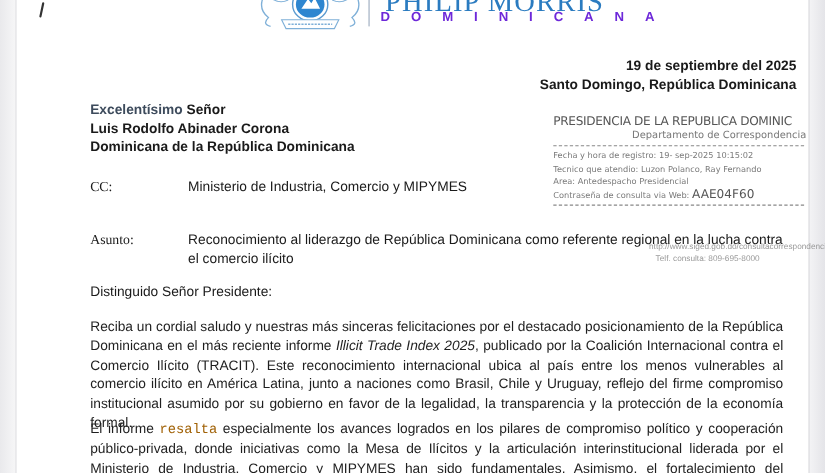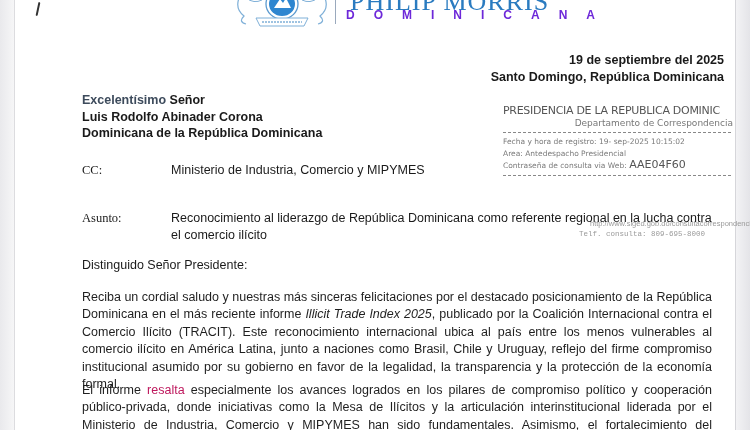--- a/index.html
+++ b/index.html
@@ -50,42 +50,42 @@
       position: absolute; left: 503px; top: 87px; width: 230px;
       color: #6a6a6a; font-family: "DejaVu Sans", sans-serif; margin-top: 17px;
     }
     .stamp-title { font-size: 11px; letter-spacing: -0.3px; white-space: nowrap; color: #555; }
     .stamp-dept { font-size: 9px; text-align: right; color: #777; margin-top: 1px; }
     .stamp-rule { border-top: 1px dashed #888; margin: 4px 0 3px 0; width: 228px; }
     .stamp-line { font-size: 7.5px; line-height: 11.5px; white-space: nowrap; color: #7a7a7a; }
     .stamp-code { font-size: 11px; color: #555; }
     .stamp-rule2 { border-top: 1px dashed #888; margin: 3px 0 1px 0; width: 228px; }
     .stamp-url { font-size: 7.5px; color: #9a9a9a; white-space: nowrap; position: absolute; left: 590px; top: 219px; }
-    .stamp-phone { font-size: 7.5px; color: #9a9a9a; white-space: nowrap; position: absolute; left: 579px; top: 230px; font-family: Liberation Mono, monospace; }
+    .stamp-phone { font-size: 7.5px; color: #9a9a9a; white-space: nowrap; position: absolute; left: 596px; top: 230px; font-family: Liberation Sans, sans-serif; }
     
     .recipient {
       position: absolute; left: 82px; top: 92px;
       font-weight: bold; font-size: 12.5px; line-height: 16.5px;
     }
     .recipient .salute-a { color: #3d4b5c; font-weight: bold; }
     
     .row { position: absolute; left: 82px; font-size: 12.5px; line-height: 16.5px; }
     .row .label { position: absolute; left: 0; top: 0; width: 80px; font-family: Liberation Serif, serif; }
     .row .value { position: absolute; left: 89px; top: 0; white-space: nowrap; }
     .cc { top: 162px; }
     .asunto { top: 210px; }
     .greeting { position: absolute; left: 82px; top: 258px; font-size: 12.5px; }
     .para {
       position: absolute; left: 82px; width: 630px; font-size: 12.5px; line-height: 17.4px;
       text-align: justify; color: #1f1f1f;
     }
     .p1 { top: 289px; }
     .p2 { top: 382px; }
     .para em { font-style: italic; }
-    .resalta { color: #be185d; }
+    .resalta { color: #a16207; font-family: Liberation Mono, monospace; }
   </style>
 </head>
 <body>
 
 <div class="left-edge"></div>
 <div class="right-edge"></div>
 <div class="pen-mark"></div>
 
 <div>
   <svg class="logo-crest" viewBox="0 0 100 38">
@@ -109,20 +109,24 @@
   <div>Santo Domingo, República Dominicana</div>
 </div>
 
 <div class="stamp">
   <div class="stamp-title">PRESIDENCIA DE LA REPUBLICA DOMINIC</div>
   <div class="stamp-dept">Departamento de Correspondencia</div>
   <div class="stamp-rule"></div>
   <div class="stamp-line">
     <span>Fecha y hora de registro:</span>
     <span>19- sep-2025 10:15:02</span>
+  </div>
+  <div class="stamp-line">
+    <span>Tecnico que atendio:</span>
+    <span>Luzon Polanco, Ray Fernando</span>
   </div>
   <div class="stamp-line">
     <span>Area:</span>
     <span>Antedespacho Presidencial</span>
   </div>
   <div class="stamp-line">
     <span>Contraseña de consulta via Web:</span>
     <span class="stamp-code">AAE04F60</span>
   </div>
   <div class="stamp-rule2"></div>

